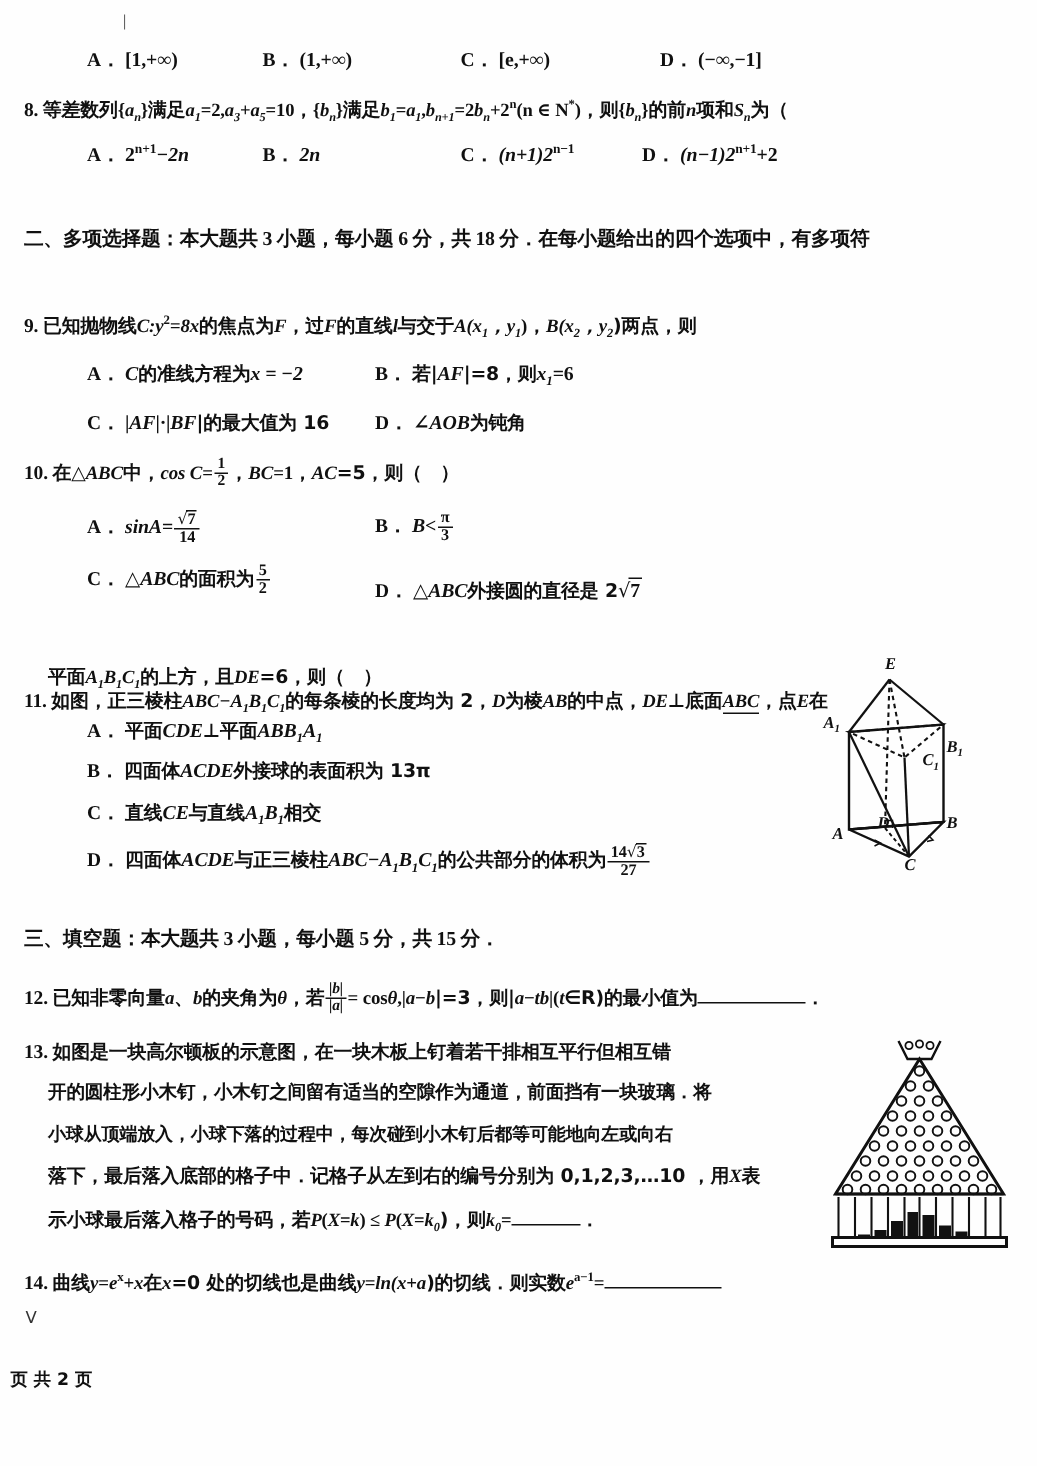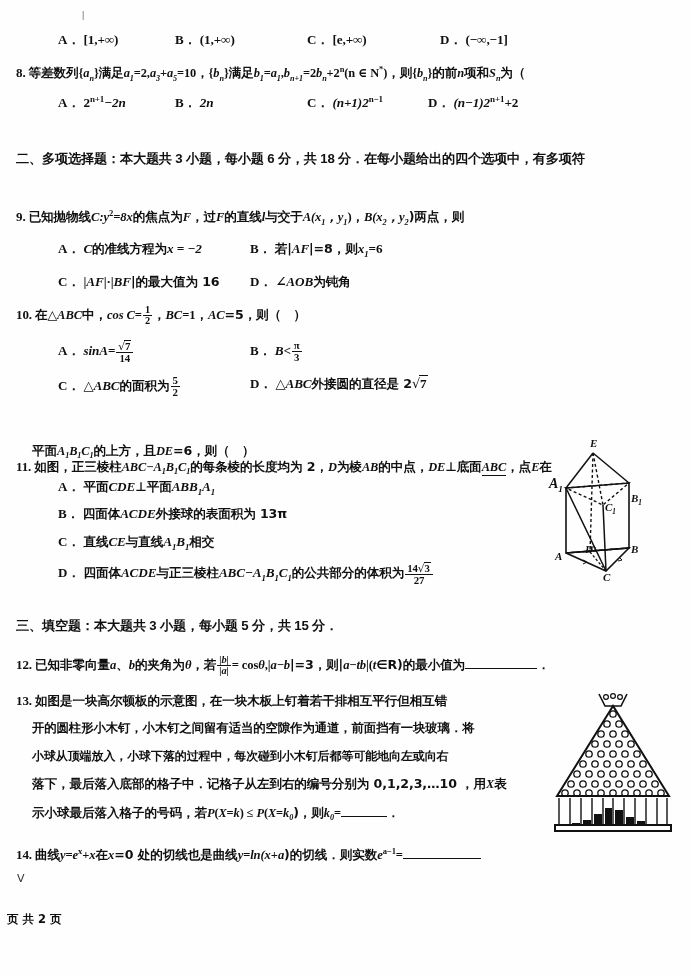--- a/index.html
+++ b/index.html
@@ -48,21 +48,21 @@
     font-weight: 700;
     font-size: 13px;
   }
   .qnum {
     font-family: "Liberation Serif", "DejaVu Serif", serif;
     font-weight: 700;
     font-size: 13px;
   }
   .sec-head {
     position: absolute;
-    font-family: Liberation Sans, sans-serif;
+    font-family: Liberation Serif, serif;
     font-weight: 700;
     font-size: 13.2px;
     white-space: nowrap;
     letter-spacing: -0.2px;
   }
   .sup {
     font-size: 0.68em;
     vertical-align: super;
     font-family: "Liberation Serif", serif;
     font-weight: 600;
@@ -212,21 +212,21 @@
     <span class="mi">sinA</span><span class="mn">=</span><span class="frac"><span class="num"><span class="radsign">√</span><span class="rad mn">7</span></span><span class="den mn">14</span></span>
   </div>
   <div class="line" style="left:250px; top:340px;">
     <span class="opt-letter">B．</span>
     <span class="mi">B</span><span class="mn">&lt;</span><span class="frac"><span class="num mn">π</span><span class="den mn">3</span></span>
   </div>
   <div class="line" style="left:58px; top:375px;">
     <span class="opt-letter">C．</span>
     <span class="mn">△</span><span class="mi">ABC</span><span class="cn">的面积为</span><span class="frac"><span class="num mn">5</span><span class="den mn">2</span></span>
   </div>
-  <div class="line" style="left:250px; top:375px;">
+  <div class="line" style="left:250px; top:385px;">
     <span class="opt-letter">D．</span>
     <span class="mn">△</span><span class="mi">ABC</span><span class="cn">外接圆的直径是 2</span><span class="radsign">√</span><span class="rad mn">7</span>
   </div>
 
   <div class="line" style="left:16px; top:414px; font-size:12.4px;margin-top:45px;">
     <span class="qnum">11.</span>
     <span class="cn">如图，正三棱柱</span><span class="mi">ABC−A</span><span class="sub">1</span><span class="mi">B</span><span class="sub">1</span><span class="mi">C</span><span class="sub">1</span><span class="cn">的每条棱的长度均为 2，</span><span class="mi">D</span><span class="cn">为棱</span><span class="mi">AB</span><span class="cn">的中点，</span><span class="mi">DE</span><span class="cn">⊥底面</span><span class="mi uline">ABC</span><span class="cn">，点</span><span class="mi">E</span><span class="cn">在</span>
   </div>
   <div class="line" style="left:32px; top:443px; font-size:12.4px;">
     <span class="cn">平面</span><span class="mi">A</span><span class="sub">1</span><span class="mi">B</span><span class="sub">1</span><span class="mi">C</span><span class="sub">1</span><span class="cn">的上方，且</span><span class="mi">DE</span><span class="cn">=6，则（　）</span>
@@ -271,23 +271,23 @@
       <line x1="33" y1="45" x2="73" y2="128" stroke="#111" stroke-width="1.5"></line>
 
       <line x1="57" y1="109" x2="73" y2="128" stroke="#111" stroke-width="1.3" stroke-dasharray="2.5,2"></line>
 
       <path d="M57,104 L62,104 L62,109" fill="none" stroke="#111" stroke-width="1"></path>
 
       <path d="M50,117 l4,2 l-4,2" fill="none" stroke="#111" stroke-width="1"></path>
       <path d="M86,114 l3,3 l-4,1" fill="none" stroke="#111" stroke-width="1"></path>
     </svg>
     <div class="line" style="left:57px; top:-6px; font-size:11px;"><span class="mi">E</span></div>
-    <div class="line" style="left:16px; top:33px; font-size:14px;"><span class="mi">A</span><span class="sub">1</span></div>
+    <div class="line" style="left:16px; top:33px; font-size:11px;"><span class="mi">A</span><span class="sub">1</span></div>
     <div class="line" style="left:98px; top:29px; font-size:11px;margin-top:20px;"><span class="mi">B</span><span class="sub">1</span></div>
-    <div class="line" style="left:72px; top:58px; font-size:11px;"><span class="mi">C</span><span class="sub">1</span></div>
+    <div class="line" style="left:72px; top:58px; font-size:11px;padding-left:10px;"><span class="mi">C</span><span class="sub">1</span></div>
     <div class="line" style="left:22px; top:107px; font-size:11px;"><span class="mi">A</span></div>
     <div class="line" style="left:52px; top:100px; font-size:11px;"><span class="mi">D</span></div>
     <div class="line" style="left:98px; top:100px; font-size:11px;"><span class="mi">B</span></div>
     <div class="line" style="left:70px; top:128px; font-size:11px;"><span class="mi">C</span></div>
   </div>
 
   <div class="sec-head" style="left:16px; top:617px;">三、填空题：本大题共 3 小题，每小题 5 分，共 15 分．</div>
 
   <div class="line" style="left:16px; top:655px; font-size:12.6px;">
     <span class="qnum">12.</span>

